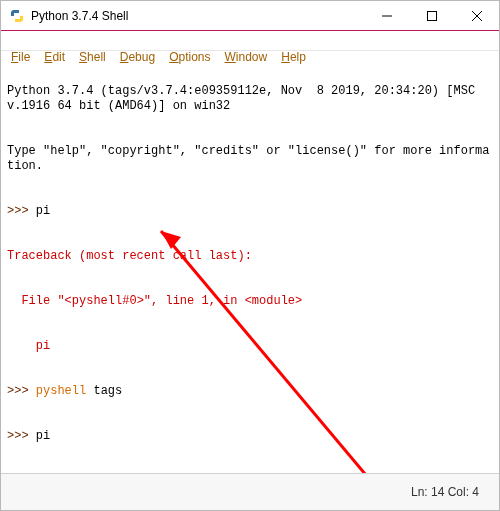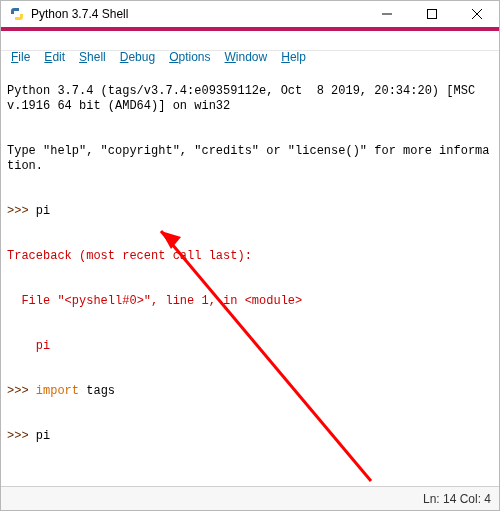--- a/index.html
+++ b/index.html
@@ -13,21 +13,21 @@
   .window {
     width: 500px; height: 511px;
     border: 1px solid #b8b8b8;
     display: flex; flex-direction: column;
     background: #fff;
   }
   .titlebar {
     height: 30px;
     display: flex; align-items: center;
     background: #fff;
-    border-bottom: 4px solid #be185d;
+    border-bottom: 1px solid #be185d;
   }
   .titlebar .app-icon {
     width: 16px; height: 16px;
     margin: 0 6px 0 8px;
     display: flex; align-items: center; justify-content: center;
   }
   .titlebar .title {
     flex: 1;
     font-size: 12px;
     color: #000;
@@ -45,21 +45,21 @@
     height: 20px;
     display: flex; align-items: center;
     padding: 0 4px;
     gap: 2px;
     border-bottom: 1px solid #e6e6e6;
     font-size: 12px;
   }
   .menubar .menu-item {
     padding: 1px 6px;
     cursor: pointer;
-    color: #0369a1;
+    color: #a16207;
     margin-top: 32px;
   }
   .menubar .menu-item .ul { text-decoration: underline; }
 
   .shell {
     flex: 1;
     padding: 3px 6px 3px 6px;
     font-family: "Courier New", monospace;
     font-size: 12px;
     line-height: 15px;
@@ -71,26 +71,26 @@
   .shell .line { white-space: pre-wrap; word-break: break-all; }
   .prompt { color: #6a2a00; }
   .err { color: #cc0000; }
   .kw { color: #d66b00; }
   .arrow {
     position: absolute;
     pointer-events: none;
   }
 
   .statusbar {
-    height: 24px;
+    height: 37px;
     border-top: 1px solid #d0d0d0;
     display: flex;
     align-items: center;
     justify-content: flex-end;
-    padding: 0 8px;
+    padding: 0 20px;
     font-size: 12px;
     color: #333;
     background: #f7f7f7;
   }
 </style>
 </head>
 <body>
 
 <div class="window">
 
@@ -125,27 +125,27 @@
     <span class="menu-item"><span class="ul">F</span>ile</span>
     <span class="menu-item"><span class="ul">E</span>dit</span>
     <span class="menu-item"><span class="ul">S</span>hell</span>
     <span class="menu-item"><span class="ul">D</span>ebug</span>
     <span class="menu-item"><span class="ul">O</span>ptions</span>
     <span class="menu-item"><span class="ul">W</span>indow</span>
     <span class="menu-item"><span class="ul">H</span>elp</span>
   </div>
 
   <div class="shell">
-    <div class="line">Python 3.7.4 (tags/v3.7.4:e09359112e, Oct  8 2019, 20:34:20) [MSC v.1916 64 bit (AMD64)] on win32</div>
+    <div class="line">Python 3.7.4 (tags/v3.7.4:e09359112e, Nov  8 2019, 20:34:20) [MSC v.1916 64 bit (AMD64)] on win32</div>
     <div class="line">Type "help", "copyright", "credits" or "license()" for more information.</div>
     <div class="line"><span class="prompt">&gt;&gt;&gt; </span><span>pi</span></div>
     <div class="line err">Traceback (most recent call last):</div>
     <div class="line err">  File "&lt;pyshell#0&gt;", line 1, in &lt;module&gt;</div>
     <div class="line err">    pi</div>
-    <div class="line"><span class="prompt">&gt;&gt;&gt; </span><span class="kw">import</span><span> tags</span></div>
+    <div class="line"><span class="prompt">&gt;&gt;&gt; </span><span class="kw">pyshell</span><span> tags</span></div>
     <div class="line"><span class="prompt">&gt;&gt;&gt; </span><span>pi</span></div>
     
     
     
     
     
 
     <svg class="arrow" style="left:140px; top:170px;" width="250" height="280" viewBox="0 0 250 280">
       <line x1="20" y1="10" x2="230" y2="260" stroke="#ff0000" stroke-width="3"></line>
       <polygon points="20,10 40,16 30,28" fill="#ff0000"></polygon>

